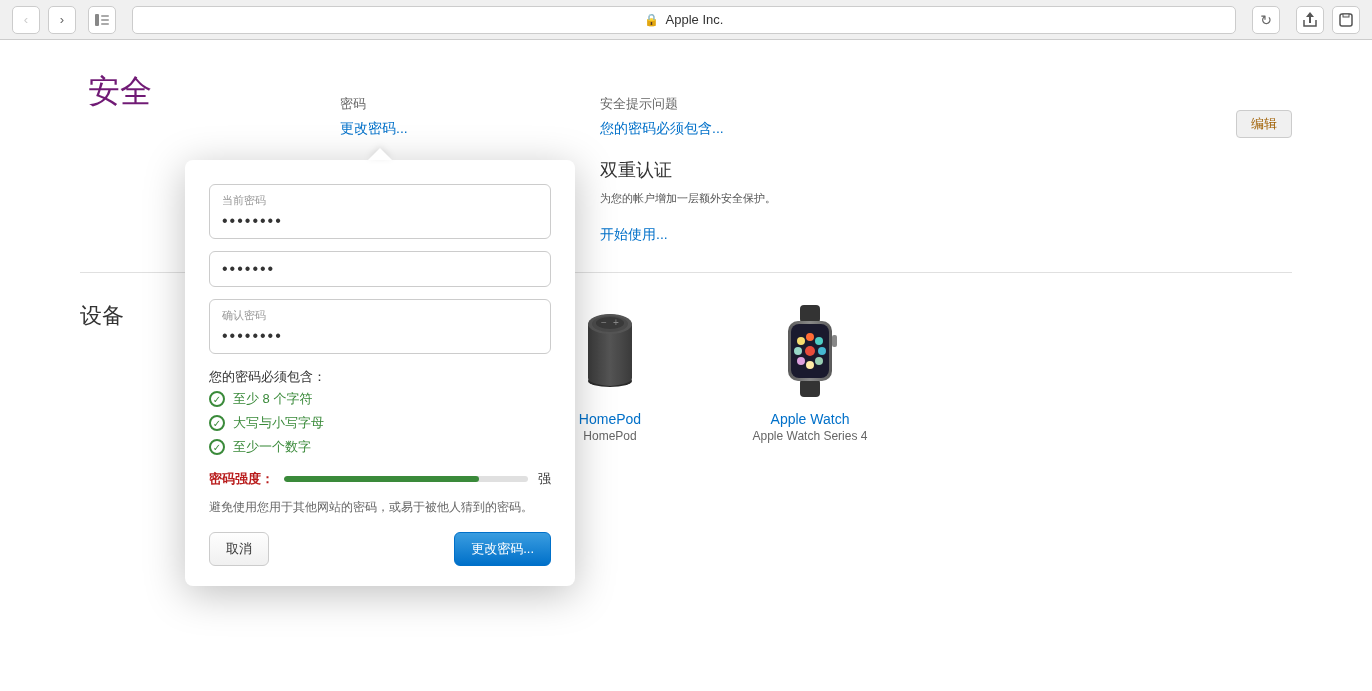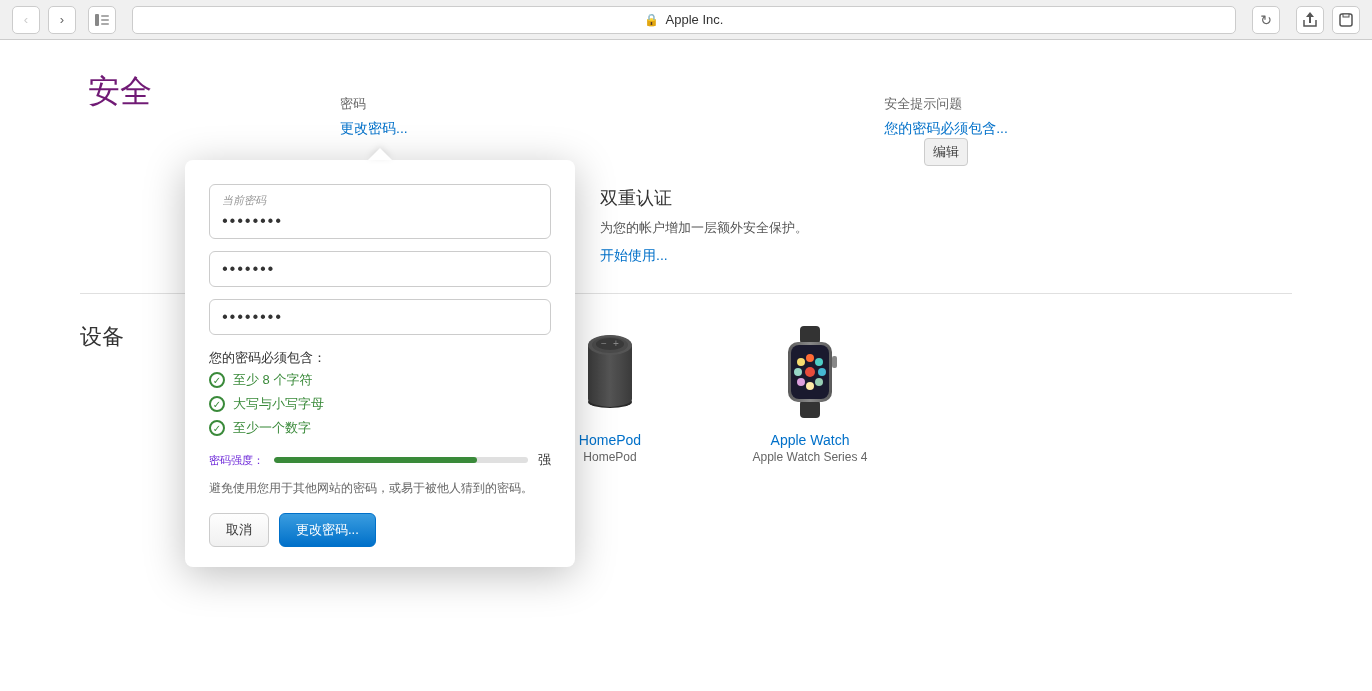--- a/index.html
+++ b/index.html
@@ -115,24 +115,24 @@
       color: #0070c9;
       font-size: 14px;
       cursor: pointer;
       text-decoration: none;
     }
 
     .edit-btn {
       border: 1px solid #ccc;
       border-radius: 4px;
       background: #f0f0f0;
-      padding: 4px 8px;
-      font-size: 13px;
-      cursor: pointer;
-      color: #404040;
+      padding: 4px 14px;
+      font-size: 13px;
+      cursor: pointer;
+      color: #a16207;
     }
 
     
     .divider {
       border: none;
       border-top: 1px solid #e0e0e0;
       margin: 30px 0 30px 0;
     }
 
     .device-item {
@@ -181,21 +181,20 @@
       border-right: 12px solid transparent;
       border-bottom: 12px solid #fff;
       filter: drop-shadow(0 -2px 3px rgba(0,0,0,0.1));
     }
 
     .form-group {
       border: 1px solid #ccc;
       border-radius: 6px;
       padding: 8px 12px;
       margin-bottom: 12px;
-      font-style: italic;
     }
 
     .form-group-label {
       font-size: 11px;
       color: #999;
       margin-bottom: 4px;
     }
 
     .form-group-value {
       font-size: 16px;
@@ -237,23 +236,24 @@
     }
 
     .strength-row {
       display: flex;
       align-items: center;
       gap: 10px;
       margin: 14px 0 10px;
     }
 
     .strength-label {
-      font-size: 11px;
-      color: #6d28d9;
+      font-size: 13px;
+      color: #b91c1c;
       white-space: nowrap;
+      font-weight: bold;
     }
 
     .strength-bar-container {
       flex: 1;
       height: 6px;
       background: #e0e0e0;
       border-radius: 3px;
       overflow: hidden;
     }
 
@@ -271,21 +271,21 @@
 
     .warning-text {
       font-size: 12px;
       color: #666;
       line-height: 1.5;
       margin-bottom: 16px;
     }
 
     .popup-buttons {
       display: flex;
-      justify-content: flex-start;
+      justify-content: space-between;
       gap: 10px;
     }
 
     .btn-cancel {
       border: 1px solid #ccc;
       border-radius: 6px;
       background: linear-gradient(#fefefe, #f0f0f0);
       padding: 7px 16px;
       font-size: 13px;
       cursor: pointer;
@@ -343,31 +343,31 @@
   <div class="section-title" style="position:absolute; left:88px; top:30px; font-size:32px; font-weight:300; color:#701a75;">安全</div>
 
   <div style="margin-left: 260px; padding-top: 25px; display: flex; gap: 60px;">
 
     <div style="min-width:200px;">
       <div style="font-size:13px; color:#666; margin-bottom:6px;">密码</div>
       <a class="link-blue">更改密码...</a>
     </div>
 
     <div style="flex:1; min-width:300px;">
-      <div style="display:flex; justify-content:space-between; align-items:center;flex-direction:column;">
+      <div style="display:flex; justify-content:space-between; align-items:flex-end;">
         <div>
           <div style="font-size:13px; color:#666; margin-bottom:6px;">安全提示问题</div>
           <a class="link-blue">您的密码必须包含...</a>
         </div>
         <button class="edit-btn">编辑</button>
       </div>
 
       <div style="margin-top: 20px;">
         <div style="font-size:18px; font-weight:500; color:#333; margin-bottom:8px;">双重认证</div>
-        <div style="font-size:13px; color:#555; line-height:1.5; max-width:260px; margin-bottom:8px;">为您的帐户增加一层额外安全保护。</div>
+        <div style="font-size:11px; color:#555; line-height:1.5; max-width:260px; margin-bottom:18px;">为您的帐户增加一层额外安全保护。</div>
         <a class="link-blue">开始使用...</a>
       </div>
     </div>
   </div>
 
   <hr class="divider" style="margin: 28px 0 28px 0;">
 
   <div style="display:flex; align-items:flex-start; gap:0;">
     <div class="section-title" style="position:relative; left:0; top:0; font-size:22px; font-weight:300; min-width:180px; color:#333;">设备</div>
 
@@ -475,20 +475,21 @@
     <div class="form-group">
       <div class="form-group-label">当前密码</div>
       <div class="form-group-value">••••••••</div>
     </div>
 
     <div class="form-group">
       <div class="form-group-value">•••••••</div>
     </div>
 
     <div class="form-group">
+      <div class="form-group-label">确认密码</div>
       <div class="form-group-value">••••••••</div>
     </div>
 
     <div class="password-requirements">
       <div class="req-title">您的密码必须包含：</div>
       <div class="req-item">
         <div class="req-check">✓</div>
         <span>至少 8 个字符</span>
       </div>
       <div class="req-item">

